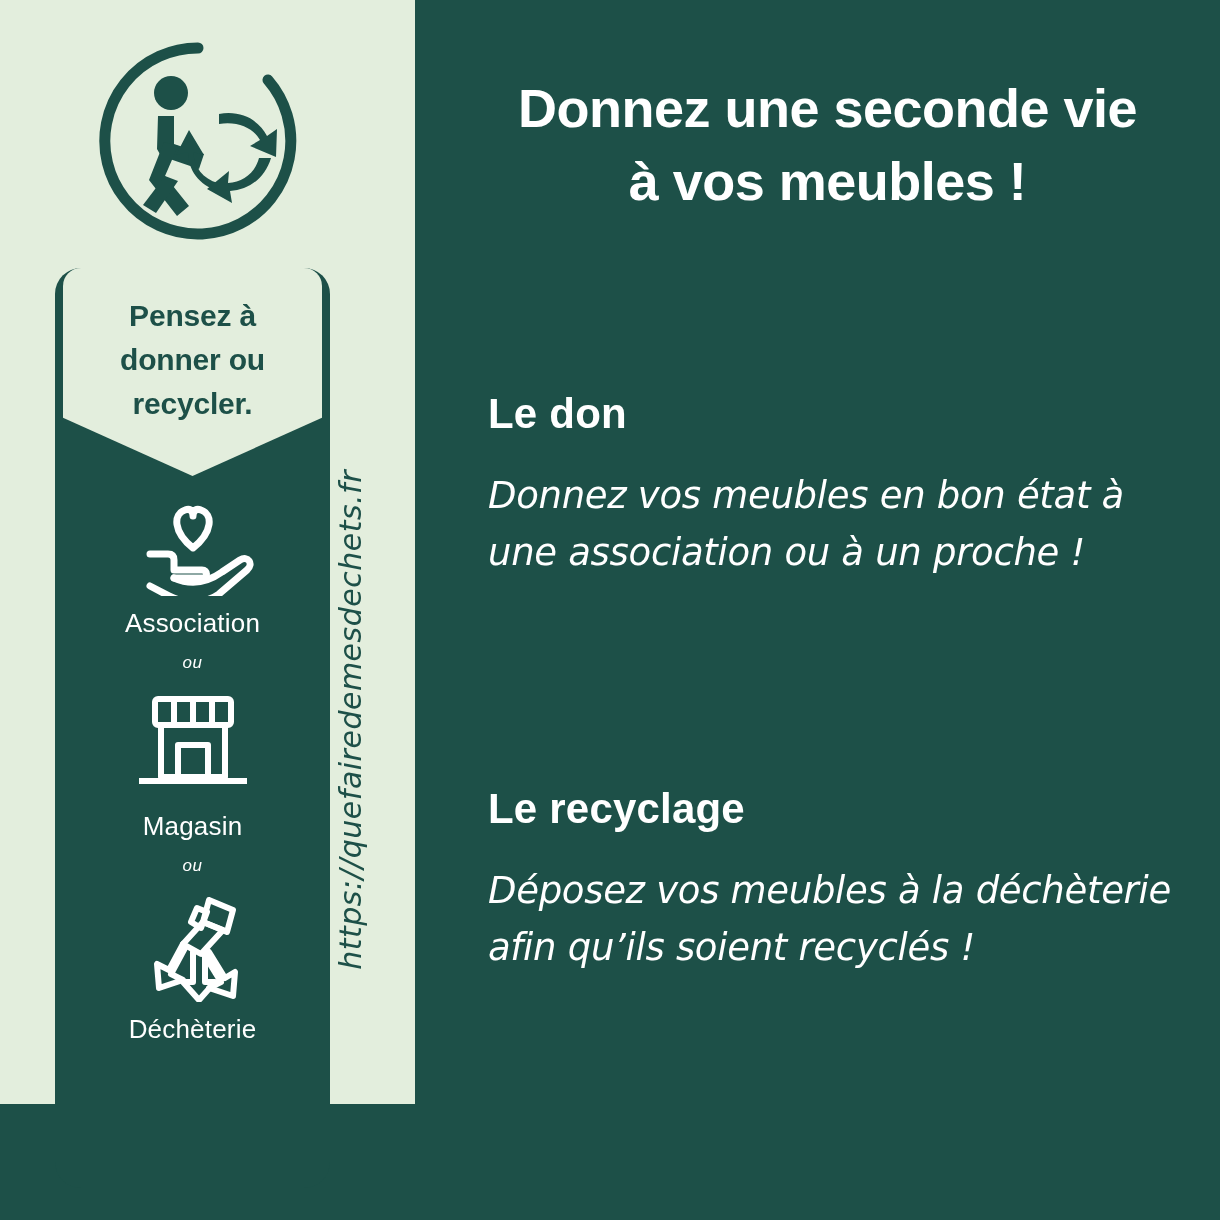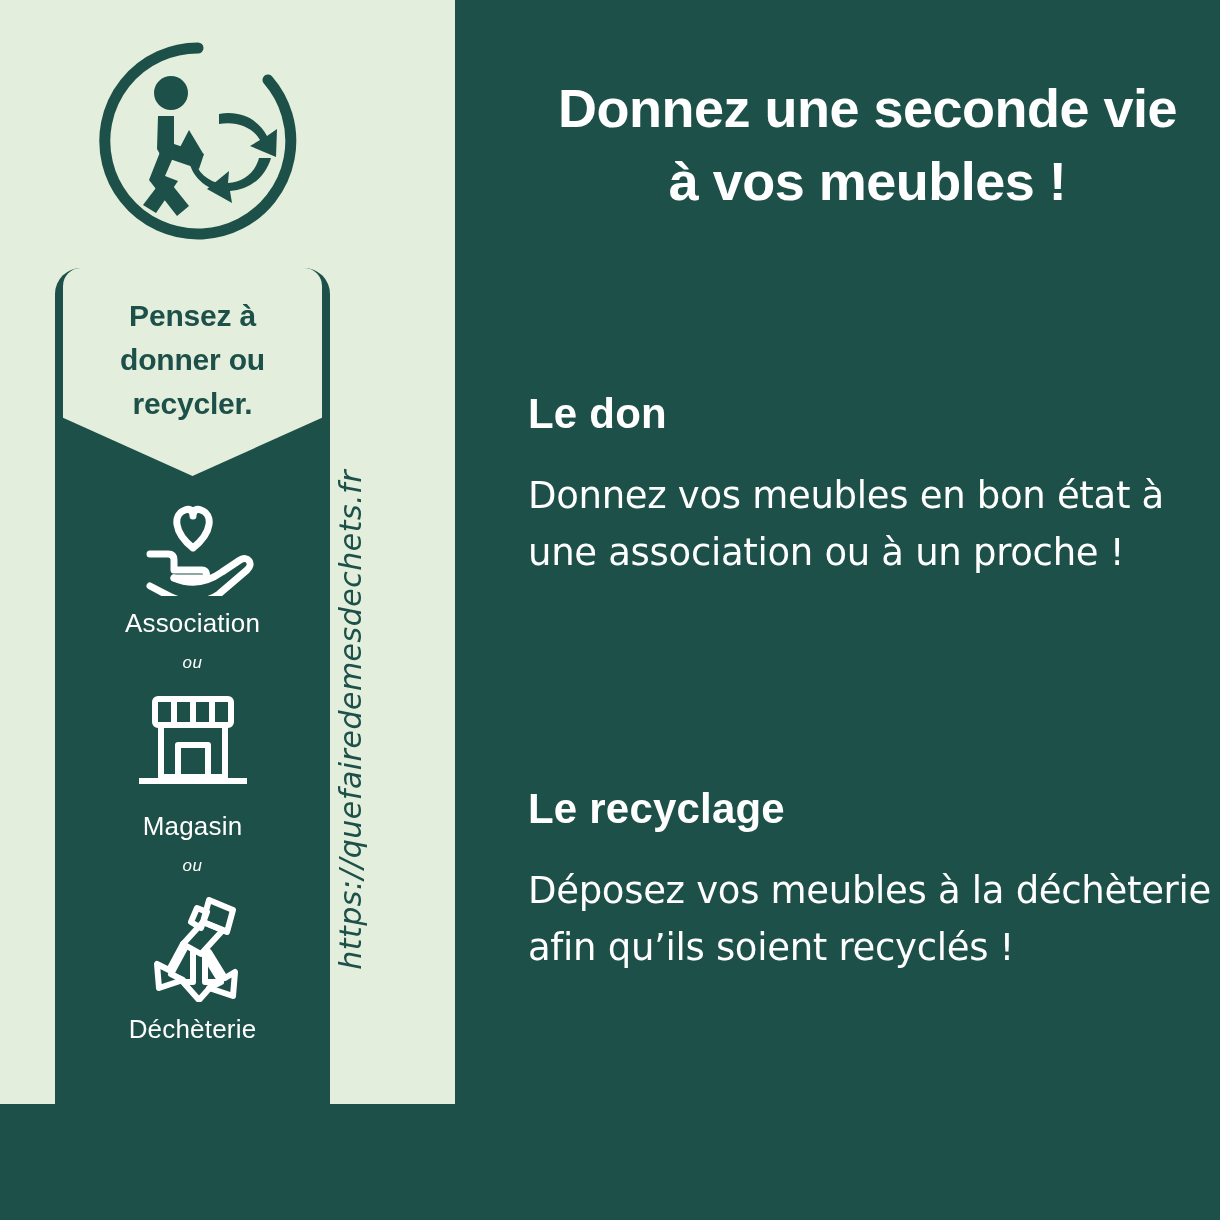--- a/index.html
+++ b/index.html
@@ -20,21 +20,20 @@
     background: #1d5048;
     display: flex;
   }
   
   .left-panel {
     position: relative;
     width: 415px;
     height: 1104px;
     background: #e3eedd;
     flex: none;
-    padding-left: 40px;
   }
   .logo-wrap {
     position: absolute;
     top: 36px;
     left: 88px;
     width: 220px;
     height: 210px;
   }
   .banner {
     position: absolute;
@@ -133,20 +132,21 @@
   .section-1 { top: 390px; }
   .section-2 { top: 785px; }
   .section-title {
     font-size: 42px;
     font-weight: bold;
     margin-bottom: 30px;
     letter-spacing: 0.2px;
   }
   .section-body {
     font-size: 37px;
+    font-style: italic;
     line-height: 1.53;
     color: #ffffff;
     font-family: "DejaVu Sans", sans-serif;
     letter-spacing: -0.3px;
   }
 </style>
 </head>
 <body>
 
 <div class="poster">

